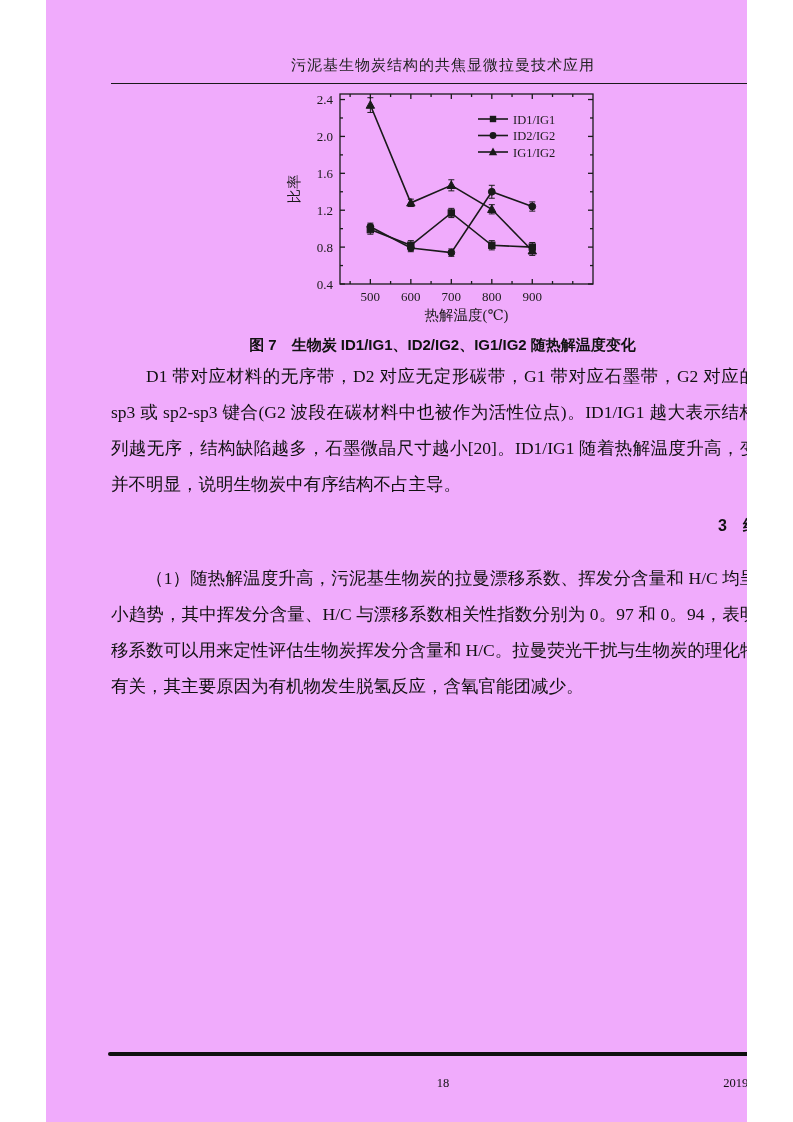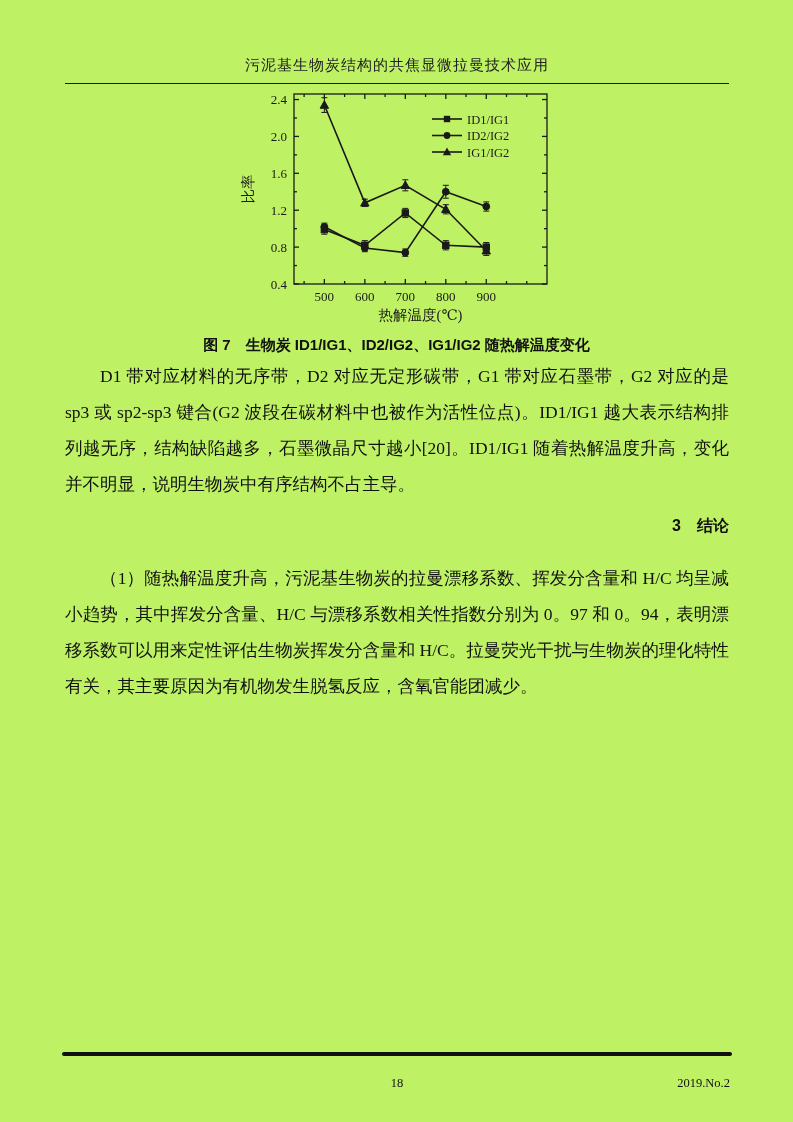--- a/index.html
+++ b/index.html
@@ -1,21 +1,21 @@
 <!DOCTYPE html>
 <html><head>
 <meta charset="utf-8">
 <style>
   * { box-sizing: border-box; }
   html,body { margin:0; padding:0; background:#ffffff; }
   .page {
     position: relative;
-    width: 793px; height: 1122px;
+    width: 701px; height: 1122px;
     margin: 0 auto;
-    background: #bef264;
+    background: #f0abfc;
     font-family: "Liberation Serif", "DejaVu Serif", serif;
     color: #111111;
     overflow: hidden;
   }
   .header {
     position: absolute;
     top: 56px; left: 65px; width: 664px;
     text-align: center;
     font-size: 15px;
     letter-spacing: 1px;

